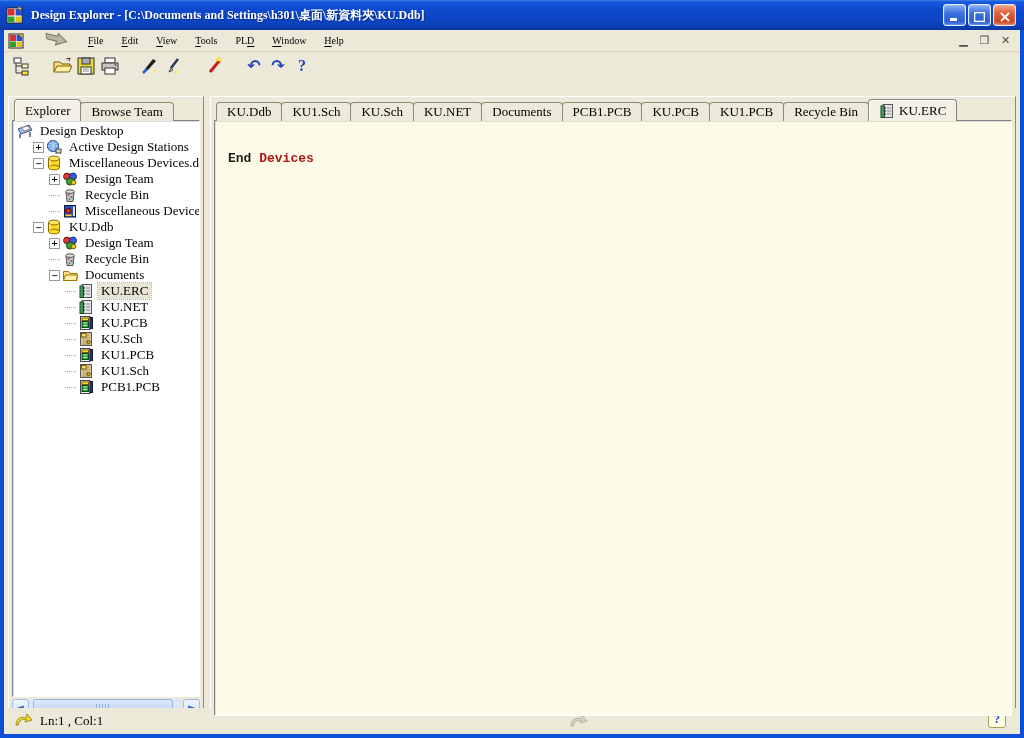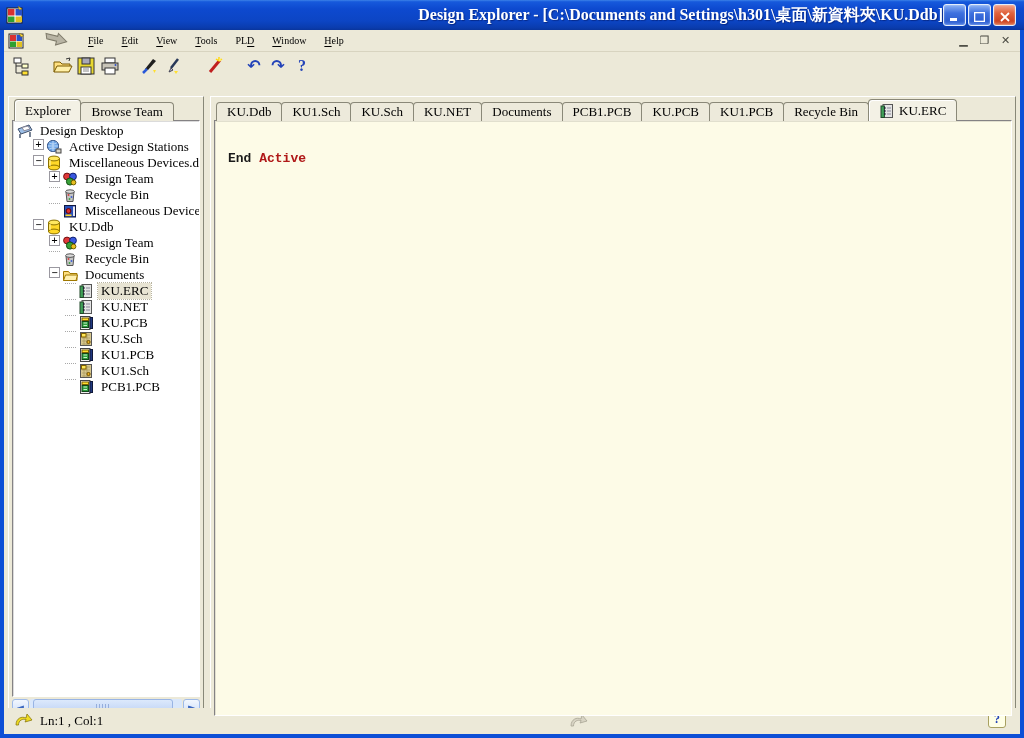--- a/index.html
+++ b/index.html
@@ -6,22 +6,22 @@
   html,body { width:1024px; height:738px; overflow:hidden; background:#ECE9D8;
               font-family:"Liberation Serif", serif; }
   .frame { position:relative; width:1024px; height:738px; background:#ECE9D8;
            border-left:4px solid #0D4FD6; border-right:4px solid #0D4FD6; border-bottom:4px solid #0D4FD6; }
 
   
   .titlebar { position:absolute; left:-4px; top:0; width:1024px; height:30px;
     background:linear-gradient(to bottom,#3C82E8 0%,#1659DC 6%,#0D49CF 30%,#0C45C4 70%,#0A3CAE 92%,#09359C 100%);
     display:flex; align-items:center; padding:0 6px; }
   .app-icon16 { width:18px; height:18px; display:inline-block; position:relative; flex:0 0 auto; }
-  .title-text { color:#fff; font-weight:bold; font-size:16px; margin-left:7px; white-space:nowrap;
-    text-shadow:1px 1px 1px #00115588; flex:1 1 auto; overflow:hidden;text-align:right; }
+  .title-text { color:#fff; font-weight:bold; font-size:12px; margin-left:7px; white-space:nowrap;
+    text-shadow:1px 1px 1px #00115588; flex:1 1 auto; overflow:hidden; }
   .win-buttons { display:flex; gap:2px; margin-right:2px; }
   .wbtn { width:23px; height:22px; border:1px solid #E4EEFB; border-radius:3px; color:#fff;
     font-family:"DejaVu Sans", sans-serif; font-size:12px; line-height:18px; text-align:center; cursor:default;
     background:linear-gradient(to bottom,#8DB2F4 0%,#3E71DF 40%,#2E5FD0 80%,#4F7FE4 100%);
     box-shadow:inset 0 0 2px #ffffff80; padding:0; }
   .wbtn.close { background:linear-gradient(to bottom,#F2A48C 0%,#E0623C 40%,#CC4422 80%,#E07850 100%); }
   .wbtn svg { display:block; margin:3px auto 0; }
 
   
   .menubar { position:absolute; left:0; top:30px; width:1016px; height:22px; background:#ECE9D8;
@@ -51,21 +51,21 @@
   .right-panel { flex:1 1 auto; }
 
   .tab-row { height:22px; display:flex; align-items:flex-end; padding-left:2px; position:relative; z-index:2; }
   .tab { font-size:13px; padding:1px 10px 2px 10px; background:#EDEADB; border:1px solid #8A8878;
     border-bottom:none; border-radius:4px 4px 0 0; margin-right:-1px; height:19px; white-space:nowrap;
     color:#000; display:flex; align-items:center; gap:4px; }
   .tab.active { background:#F3F1E5; height:22px; z-index:3; box-shadow:inset 1px 1px 0 #FFFFFF; padding-top:2px; }
 
   .tree-box { flex:1 1 auto; background:#FFFFFF; border:1px solid; border-color:#848284 #FFFFFF #FFFFFF #848284;
     box-shadow:inset 1px 1px 0 #40404030; overflow:hidden; padding:2px 0 0 2px; margin-top:-1px; position:relative; z-index:1; }
-  .tree-row { height:16px; display:flex; font-size:13px; white-space:nowrap; }
+  .tree-row { height:16px; display:flex; align-items:center; font-size:13px; white-space:nowrap; }
   .t-spacer { flex:0 0 auto; height:16px; }
   .expander { flex:0 0 auto; width:11px; height:11px; border:1px solid #9A98A0; background:#fff;
     font-family:"DejaVu Sans Mono", monospace; font-size:10px; line-height:9px; text-align:center; color:#000; margin-right:2px; }
   .stub { flex:0 0 auto; width:11px; height:8px; border-bottom:1px dotted #A8A8A8; margin-right:2px; margin-top:-7px; }
   .ticon { flex:0 0 auto; width:16px; height:16px; margin-right:4px; }
   .t-label { padding:0 3px; }
   .t-label.selected { background:#E8E4D3; outline:1px dotted #B8B4A0; }
 
   
   .hscroll { height:17px; margin-top:2px; display:flex; }
@@ -483,21 +483,21 @@
                 <circle cx="5.8" cy="5" r="0.9" fill="#223"></circle>
                 <circle cx="5.8" cy="8" r="0.9" fill="#223"></circle>
                 <circle cx="5.8" cy="11" r="0.9" fill="#223"></circle>
                 <path d="M8 5 h4 M8 8 h4 M8 11 h4" stroke="#889"></path>
               </svg></span>
             <span>KU.ERC</span>
           </span>
         </div>
       <div class="report-box">
         <div class="report-line">&nbsp;</div>
-        <div class="report-line" id="report-footer"><span style="color: rgb(26, 26, 26);">End </span><span style="color: rgb(176, 24, 24);">Active</span></div>
+        <div class="report-line" id="report-footer"><span style="color: rgb(26, 26, 26);">End </span><span style="color: rgb(176, 24, 24);">Devices</span></div>
       </div>
     </div>
 
   </div>
 
   <div class="statusbar">
     <span>
       <svg width="20" height="14" viewBox="0 0 20 14">
           <path d="M2 13 C2 6 8 4 12 6 L13 2 L18 8 L11 10 L12.2 7.6 C9 6.5 4.5 8 4.5 13 Z" fill="#F0DC20" stroke="#8A7A10" stroke-width="0.8"></path>
         </svg>

